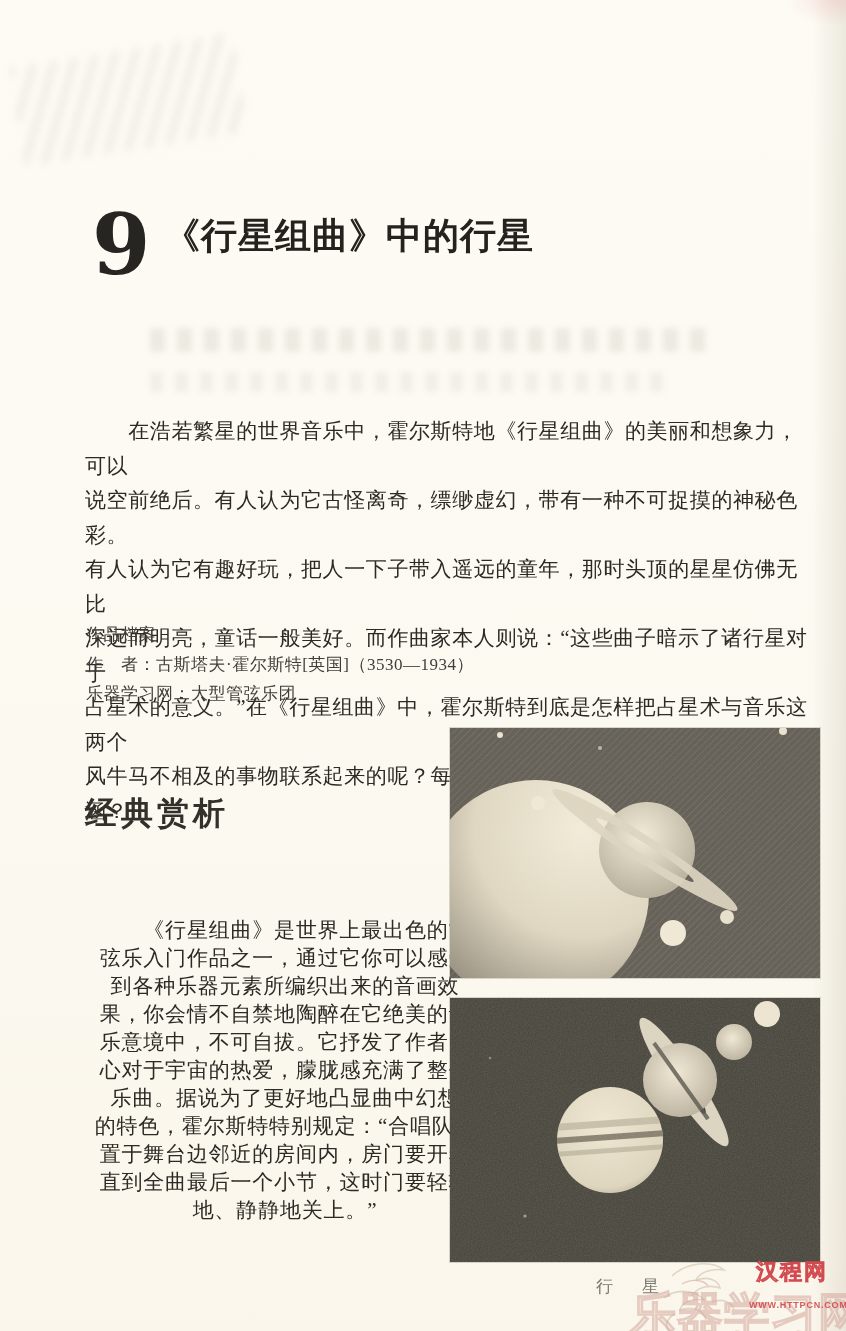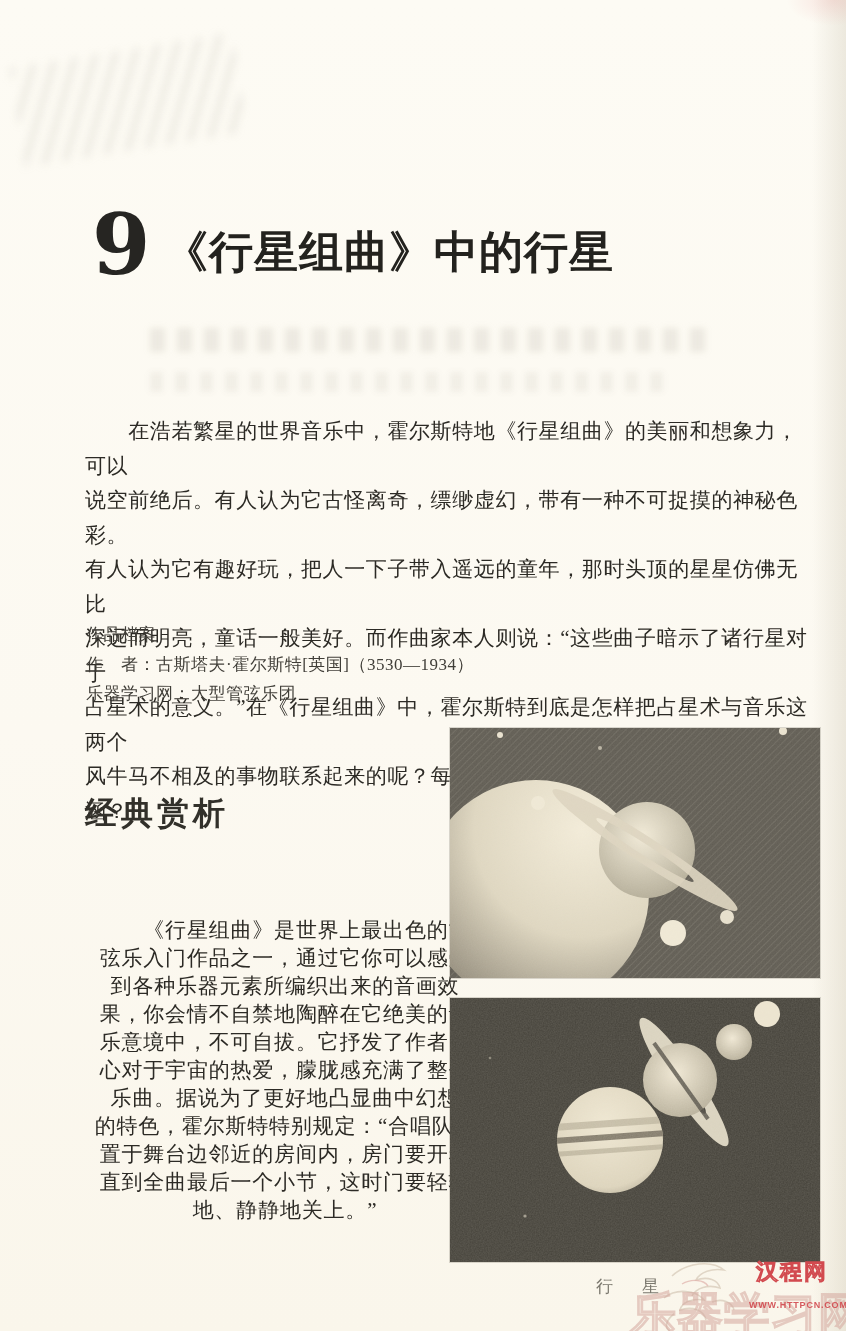--- a/index.html
+++ b/index.html
@@ -20,23 +20,23 @@
   .bleed-b{position:absolute;left:150px;top:328px;width:565px;height:24px;
     background:repeating-linear-gradient(90deg,rgba(160,155,140,0.17) 0 15px,transparent 15px 27px);
     filter:blur(3px);}
   .bleed-c{position:absolute;left:150px;top:372px;width:520px;height:20px;opacity:.8;
     background:repeating-linear-gradient(90deg,rgba(160,155,140,0.15) 0 13px,transparent 13px 25px);
     filter:blur(3px);}
 
   .chapter-number{position:absolute;left:92px;top:203px;
     font-family:"DejaVu Serif","Liberation Serif",serif;font-weight:700;
     font-size:84px;line-height:1;color:#262522;}
-  .chapter-title{position:absolute;left:164px;top:223px;
+  .chapter-title{position:absolute;left:164px;top:212px;
     font-family:"DejaVu Sans","Liberation Sans",sans-serif;font-weight:700;
-    font-size:44px;color:#23221e;letter-spacing:1px;white-space:nowrap;}
+    font-size:36px;color:#23221e;letter-spacing:1px;white-space:nowrap;}
 
   .intro{position:absolute;left:85px;top:414px;width:730px;
     font-size:21px;line-height:34.5px;letter-spacing:0.6px;
     white-space:pre-line;color:#2c2a25;}
 
   .archive{position:absolute;left:86px;top:620px;font-size:17px;line-height:29.6px;
     color:#403e38;letter-spacing:0.5px;}
   .archive div{white-space:nowrap;}
 
   .section-heading{position:absolute;left:85px;top:792px;font-size:32px;

